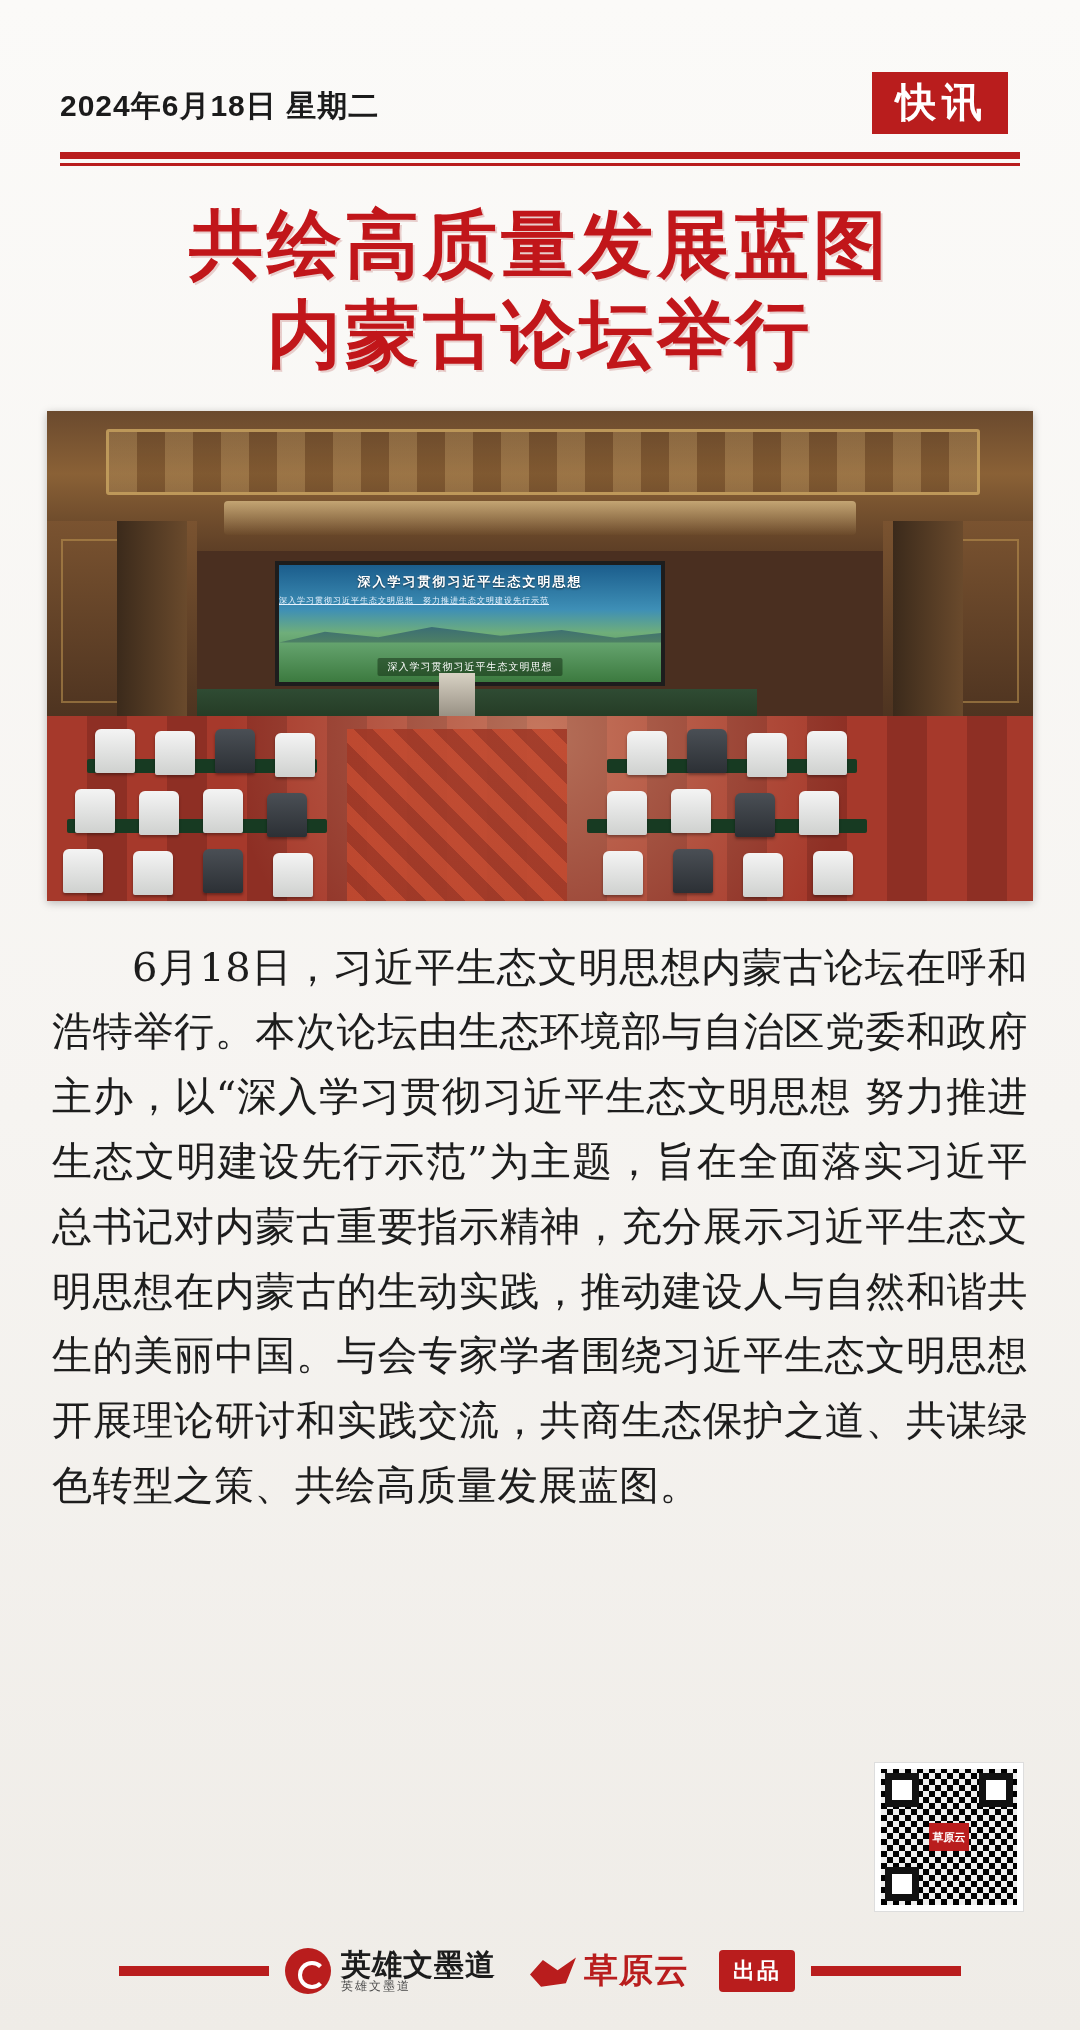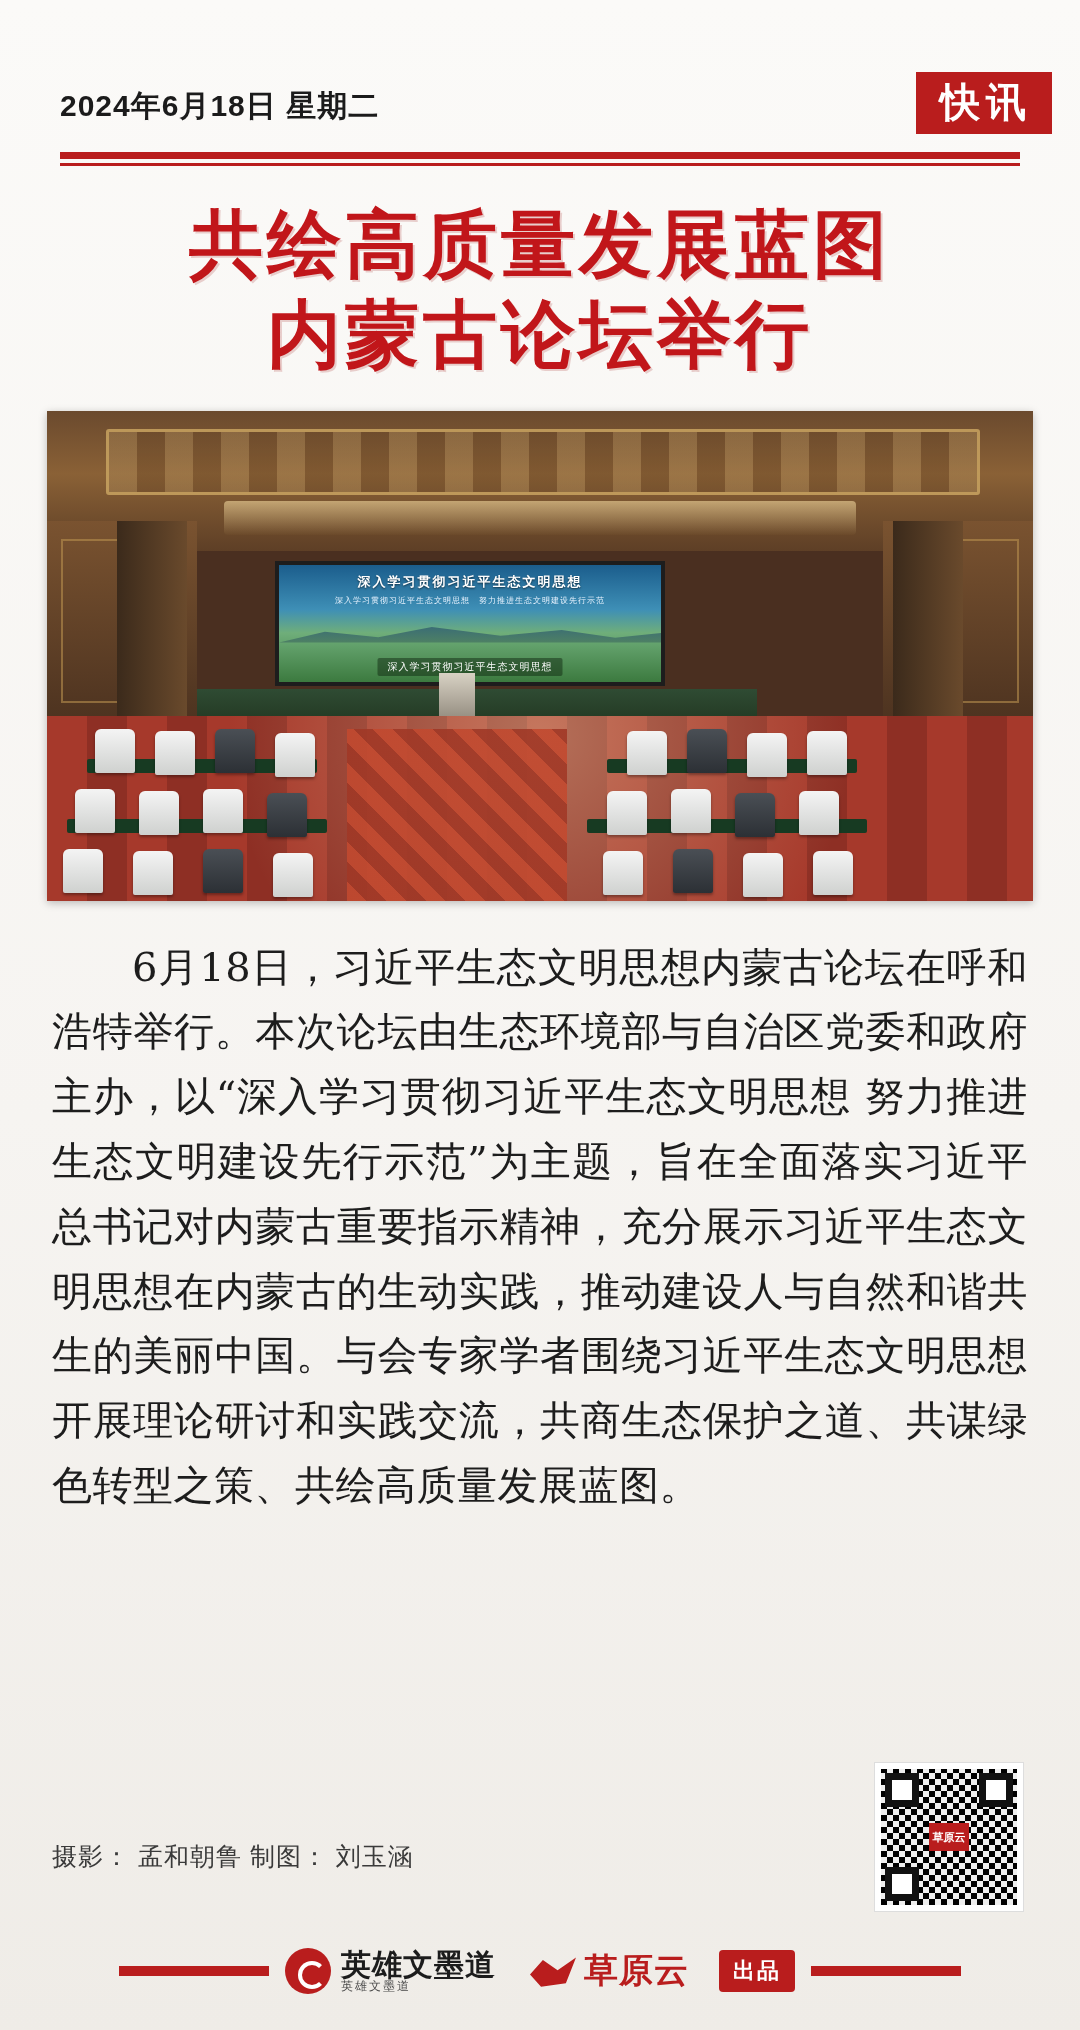--- a/index.html
+++ b/index.html
@@ -13,21 +13,21 @@
     position: relative;
     width: 1080px;
     height: 2030px;
     background: linear-gradient(180deg, #fbfaf8 0%, #f6f4f1 55%, #efece7 100%);
     overflow: hidden;
   }
 
   
   .header {
     position: relative;
-    padding: 72px 28px 0 60px;
+    padding: 72px 72px 0 60px;
     display: flex;
     align-items: flex-start;
     justify-content: space-between;
   }
   .date {
     font-size: 30px;
     letter-spacing: 1px;
     color: #1b1b1b;
     font-weight: 700;
     padding-top: 14px;
@@ -101,22 +101,22 @@
     position: absolute; left: 228px; top: 150px; width: 390px; height: 125px;
     background: linear-gradient(180deg,#1b5d8c 0%, #3e8fb6 38%, #6fae7a 58%, #3c7a3f 100%);
     border: 4px solid #1d1d1d;
   }
   .screen .s-title {
     position: absolute; top: 8px; left: 0; right: 0; text-align: center;
     color: #ffffff; font-size: 13px; letter-spacing: 2px; font-weight: 700;
     text-shadow: 0 1px 2px rgba(0,0,0,.6);
   }
   .screen .s-sub {
-    position: absolute; top: 30px; left: 0; right: 0; text-align: center;
-    color: #e8f3ff; font-size: 8px; letter-spacing: 1px;
+    position: absolute; top: 30px; left: 0; right: 0; 
+    color: #e8f3ff; font-size: 8px; letter-spacing: 1px; text-decoration: underline;
   }
   .screen .s-mountain {
     position:absolute; left:0; right:0; top: 54px; height: 24px;
     background: linear-gradient(180deg,#2e5f7d,#4d7f63);
     clip-path: polygon(0 100%, 12% 55%, 26% 78%, 40% 35%, 58% 72%, 74% 48%, 88% 80%, 100% 60%, 100% 100%);
     opacity:.95;
   }
   .screen .s-ban {
     position:absolute; bottom: 6px; left: 50%; transform: translateX(-50%);
     background: rgba(10,30,10,.45); color:#fff; font-size: 10px; padding: 2px 10px; letter-spacing: 1px;
@@ -318,21 +318,20 @@
       <div class="seat" style="left:696px; top:142px;"></div>
       <div class="seat" style="left:766px; top:140px;"></div>
     </div>
   </div>
 
   <div class="article">
     <span class="indent"></span><span>6月18日，习近平生态文明思想内蒙古论坛在呼和浩特举行。本次论坛由生态环境部与自治区党委和政府主办，以“深入学习贯彻习近平生态文明思想 努力推进生态文明建设先行示范”为主题，旨在全面落实习近平总书记对内蒙古重要指示精神，充分展示习近平生态文明思想在内蒙古的生动实践，推动建设人与自然和谐共生的美丽中国。与会专家学者围绕习近平生态文明思想开展理论研讨和实践交流，共商生态保护之道、共谋绿色转型之策、共绘高质量发展蓝图。</span>
   </div>
 
   <div class="credits">
-    <div>摄影： 孟和朝鲁   制图： 刘玉涵</div>
   </div>
 
   <div class="qr">
     <div class="qr-inner">
       <div class="qr-eye tl"></div>
       <div class="qr-eye tr"></div>
       <div class="qr-eye bl"></div>
       <div class="qr-center">草原云</div>
     </div>
   </div>

